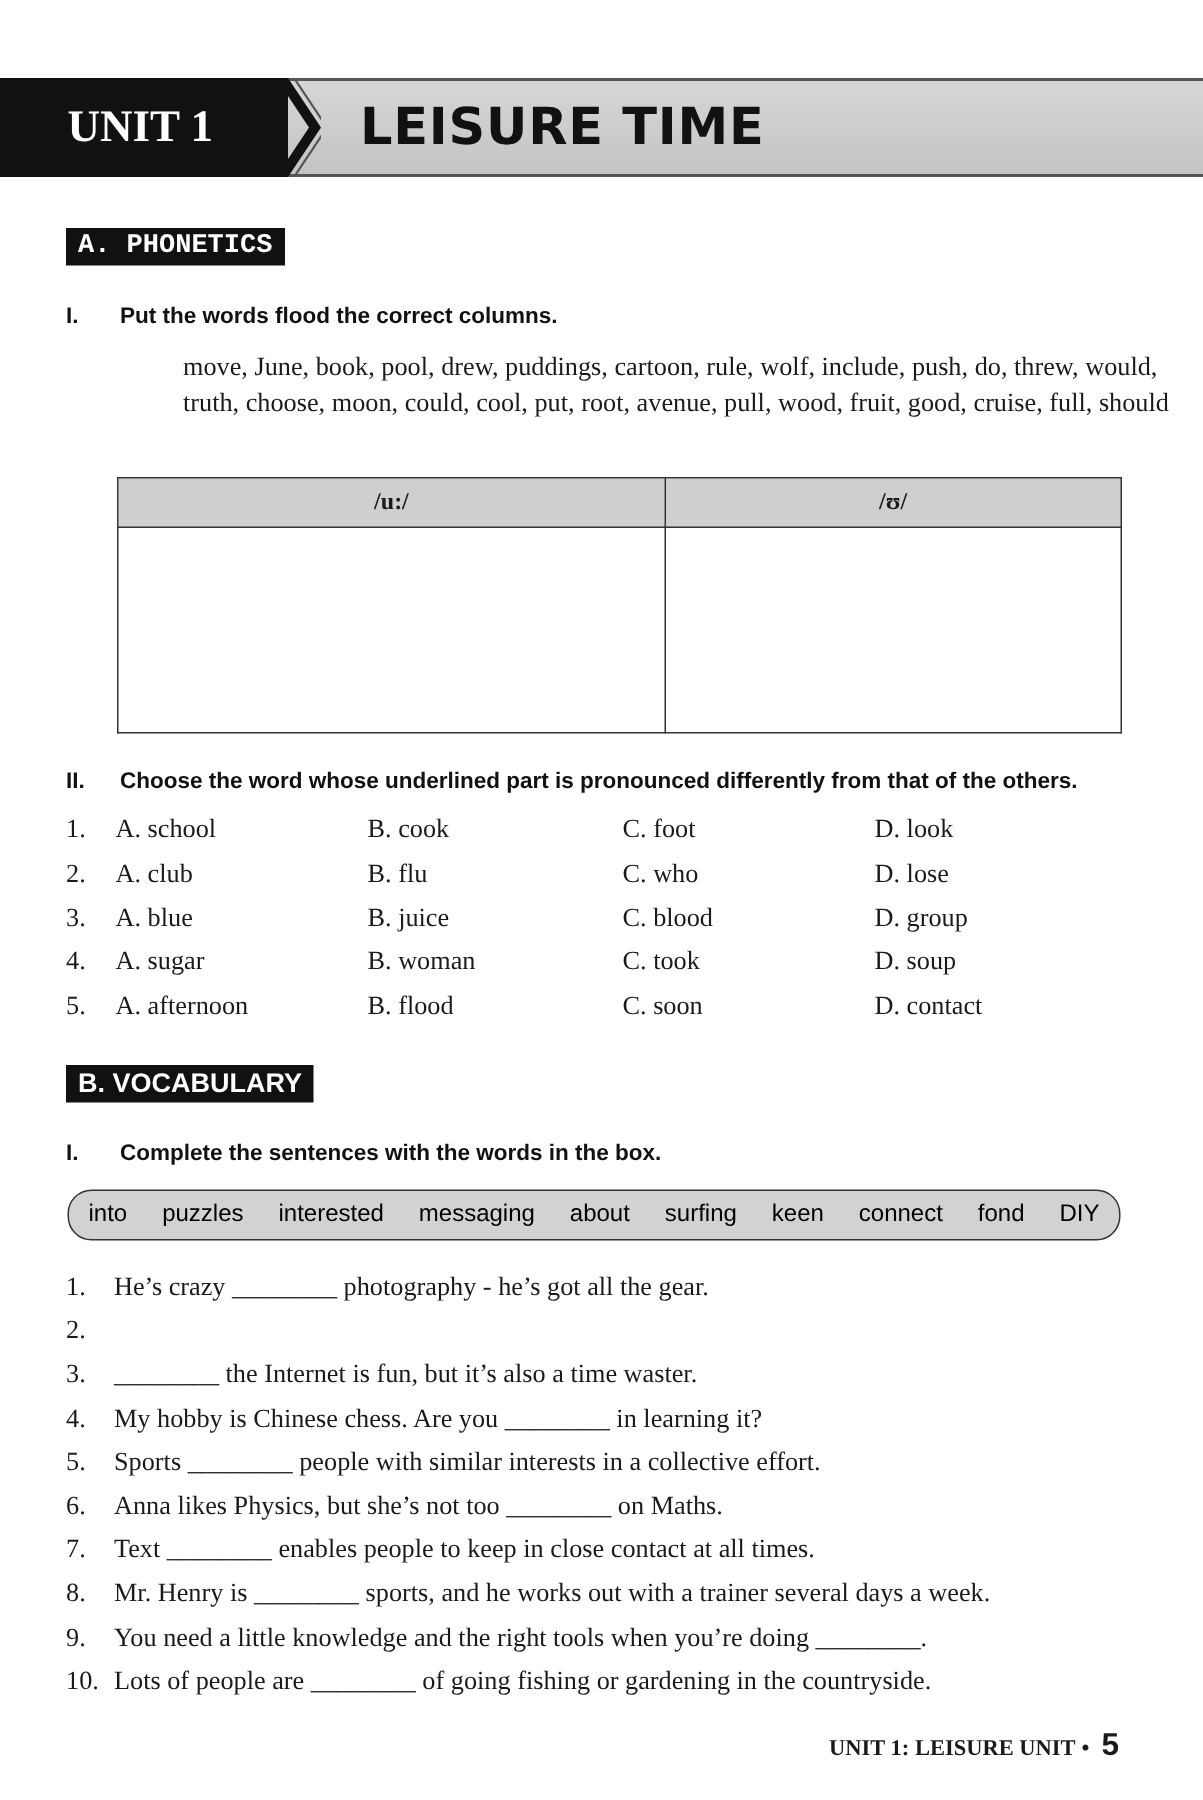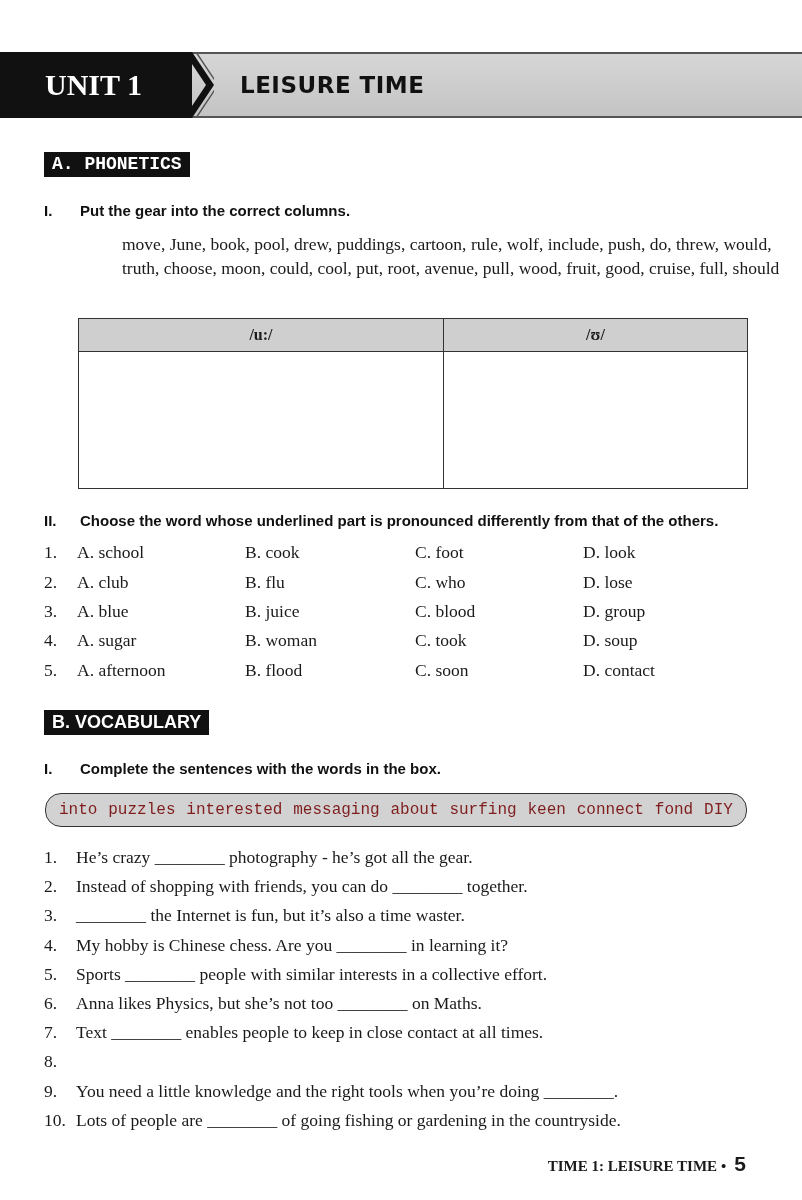--- a/index.html
+++ b/index.html
@@ -7,21 +7,21 @@
          font-family: "Liberation Serif", serif; color: #1a1a1a; }
 
   
   .banner { position: absolute; left: 0; top: 52px; width: 802px; height: 62px;
             background: linear-gradient(#d6d6d6, #c4c4c4); border-top: 2px solid #555; border-bottom: 2px solid #555; }
   .banner-unit { position: absolute; left: 0; top: -2px; height: 66px; width: 192px; background: #111;
                  color: #fff; font-family: Liberation Serif, serif; font-weight: bold; font-size: 30px;
                  display: flex; align-items: center; padding-left: 45px; box-sizing: border-box; }
   .banner-chevron { position: absolute; left: 184px; top: -2px; width: 30px; height: 66px; }
   .banner-title { position: absolute; left: 240px; top: 0; height: 62px; display: flex; align-items: center;
-                  font-family: "DejaVu Sans", sans-serif; font-weight: bold; font-size: 23px; color: #111; letter-spacing: 0.5px; }
+                  font-family: "DejaVu Sans", sans-serif; font-weight: bold; font-size: 34px; color: #111; letter-spacing: 0.5px; }
 
   
   .section-label { position: absolute; background: #111; color: #fff; font-family: "Liberation Sans", sans-serif;
                    font-weight: bold; font-size: 18px; padding: 2px 8px 3px 8px; line-height: 20px; }
 
   .instr { position: absolute; font-family: "Liberation Sans", sans-serif; font-weight: bold; font-size: 15px; color: #111; }
   .instr .num { display: inline-block; width: 36px; }
 
   .wordlist { position: absolute; left: 78px; top: 232px; width: 680px; font-size: 17.5px; line-height: 24px; margin-left: 44px; }
   .wordlist .w { white-space: nowrap; }
@@ -32,21 +32,21 @@
 
   .mcq { position: absolute; left: 44px; top: 538px; width: 720px; }
   .mcq-row { display: flex; height: 29.4px; font-size: 17.5px; align-items: center; }
   .mcq-row .n { width: 33px; }
   .mcq-row .o { width: 170px; }
   .mcq-row .o.a { width: 168px; }
   .mcq-row .o.c { width: 168px; }
 
   .wordbox { position: absolute; left: 45px; top: 793px; width: 702px; height: 34px; border: 1.5px solid #333;
              border-radius: 16px; background: #d2d2d2; display: flex; align-items: center; justify-content: space-between;
-             padding: 0 13px; box-sizing: border-box; font-family: Liberation Mono, monospace; font-size: 16px; color: #7f1d1d; }
+             padding: 0 13px; box-sizing: border-box; font-family: Liberation Sans, sans-serif; font-size: 16px; color: #000000; }
 
   .sentences { position: absolute; left: 44px; top: 843px; width: 720px; }
   .sentence { height: 29.2px; font-size: 17.5px; display: flex; align-items: center; }
   .sentence .n { width: 32px; }
 
   .footer { position: absolute; right: 56px; top: 1152px; font-size: 15px; font-weight: bold; display: flex; align-items: baseline; }
   .footer .pg { font-family: "Liberation Sans", sans-serif; font-size: 21px; margin-left: 4px; }
   .footer .dot { margin: 0 4px; font-size: 15px; }
 </style>
 </head>
@@ -57,21 +57,21 @@
   <svg class="banner-chevron" viewBox="0 0 30 66">
     <polygon points="0,0 8,0 30,33 8,66 0,66 22,33" fill="#111"></polygon>
     <polyline points="12,0 34,33 12,66" fill="none" stroke="#555" stroke-width="1.5"></polyline>
   </svg>
   <div class="banner-title">LEISURE TIME</div>
 </div>
 
 <div class="section-label" style="left:44px; top:152px;font-family:Liberation Mono, monospace;">A. PHONETICS</div>
 
 <div class="instr" style="left:44px; top:202px;">
-  <span class="num">I.</span><span>Put the gear into the correct columns.</span>
+  <span class="num">I.</span><span>Put the words flood the correct columns.</span>
 </div>
 
 <div class="wordlist" id="wordlist"><span class="w">move,</span> <span class="w">June,</span> <span class="w">book,</span> <span class="w">pool,</span> <span class="w">drew,</span> <span class="w">puddings,</span> <span class="w">cartoon,</span> <span class="w">rule,</span> <span class="w">wolf,</span> <span class="w">include,</span> <span class="w">push,</span> <span class="w">do,</span> <span class="w">threw,</span> <span class="w">would,</span> <span class="w">truth,</span> <span class="w">choose,</span> <span class="w">moon,</span> <span class="w">could,</span> <span class="w">cool,</span> <span class="w">put,</span> <span class="w">root,</span> <span class="w">avenue,</span> <span class="w">pull,</span> <span class="w">wood,</span> <span class="w">fruit,</span> <span class="w">good,</span> <span class="w">cruise,</span> <span class="w">full,</span> <span class="w">should</span></div>
 
 <table class="cols">
   <tbody>
       <tr>
     <th>/u:/</th>
     <th>/ʊ/</th>
   </tr>
@@ -143,21 +143,20 @@
   <span>DIY</span>
 </div>
 
 <div class="sentences">
   <div class="sentence">
       <span class="n">1.</span>
       <span>He’s crazy ________ photography - he’s got all the gear.</span>
     </div>
   <div class="sentence">
       <span class="n">2.</span>
-      <span>Instead of shopping with friends, you can do ________ together.</span>
     </div>
   <div class="sentence">
       <span class="n">3.</span>
       <span>________ the Internet is fun, but it’s also a time waster.</span>
     </div>
   <div class="sentence">
       <span class="n">4.</span>
       <span>My hobby is Chinese chess. Are you ________ in learning it?</span>
     </div>
   <div class="sentence">
@@ -167,28 +166,29 @@
   <div class="sentence">
       <span class="n">6.</span>
       <span>Anna likes Physics, but she’s not too ________ on Maths.</span>
     </div>
   <div class="sentence">
       <span class="n">7.</span>
       <span>Text ________ enables people to keep in close contact at all times.</span>
     </div>
   <div class="sentence">
       <span class="n">8.</span>
+      <span>Mr. Henry is ________ sports, and he works out with a trainer several days a week.</span>
     </div>
   <div class="sentence">
       <span class="n">9.</span>
       <span>You need a little knowledge and the right tools when you’re doing ________.</span>
     </div>
   <div class="sentence">
       <span class="n">10.</span>
       <span>Lots of people are ________ of going fishing or gardening in the countryside.</span>
     </div>
 </div>
 
 <div class="footer">
-  <span>TIME 1: LEISURE TIME</span>
+  <span>UNIT 1: LEISURE UNIT</span>
   <span class="dot">•</span>
   <span class="pg">5</span>
 </div>
 
 </body></html>

